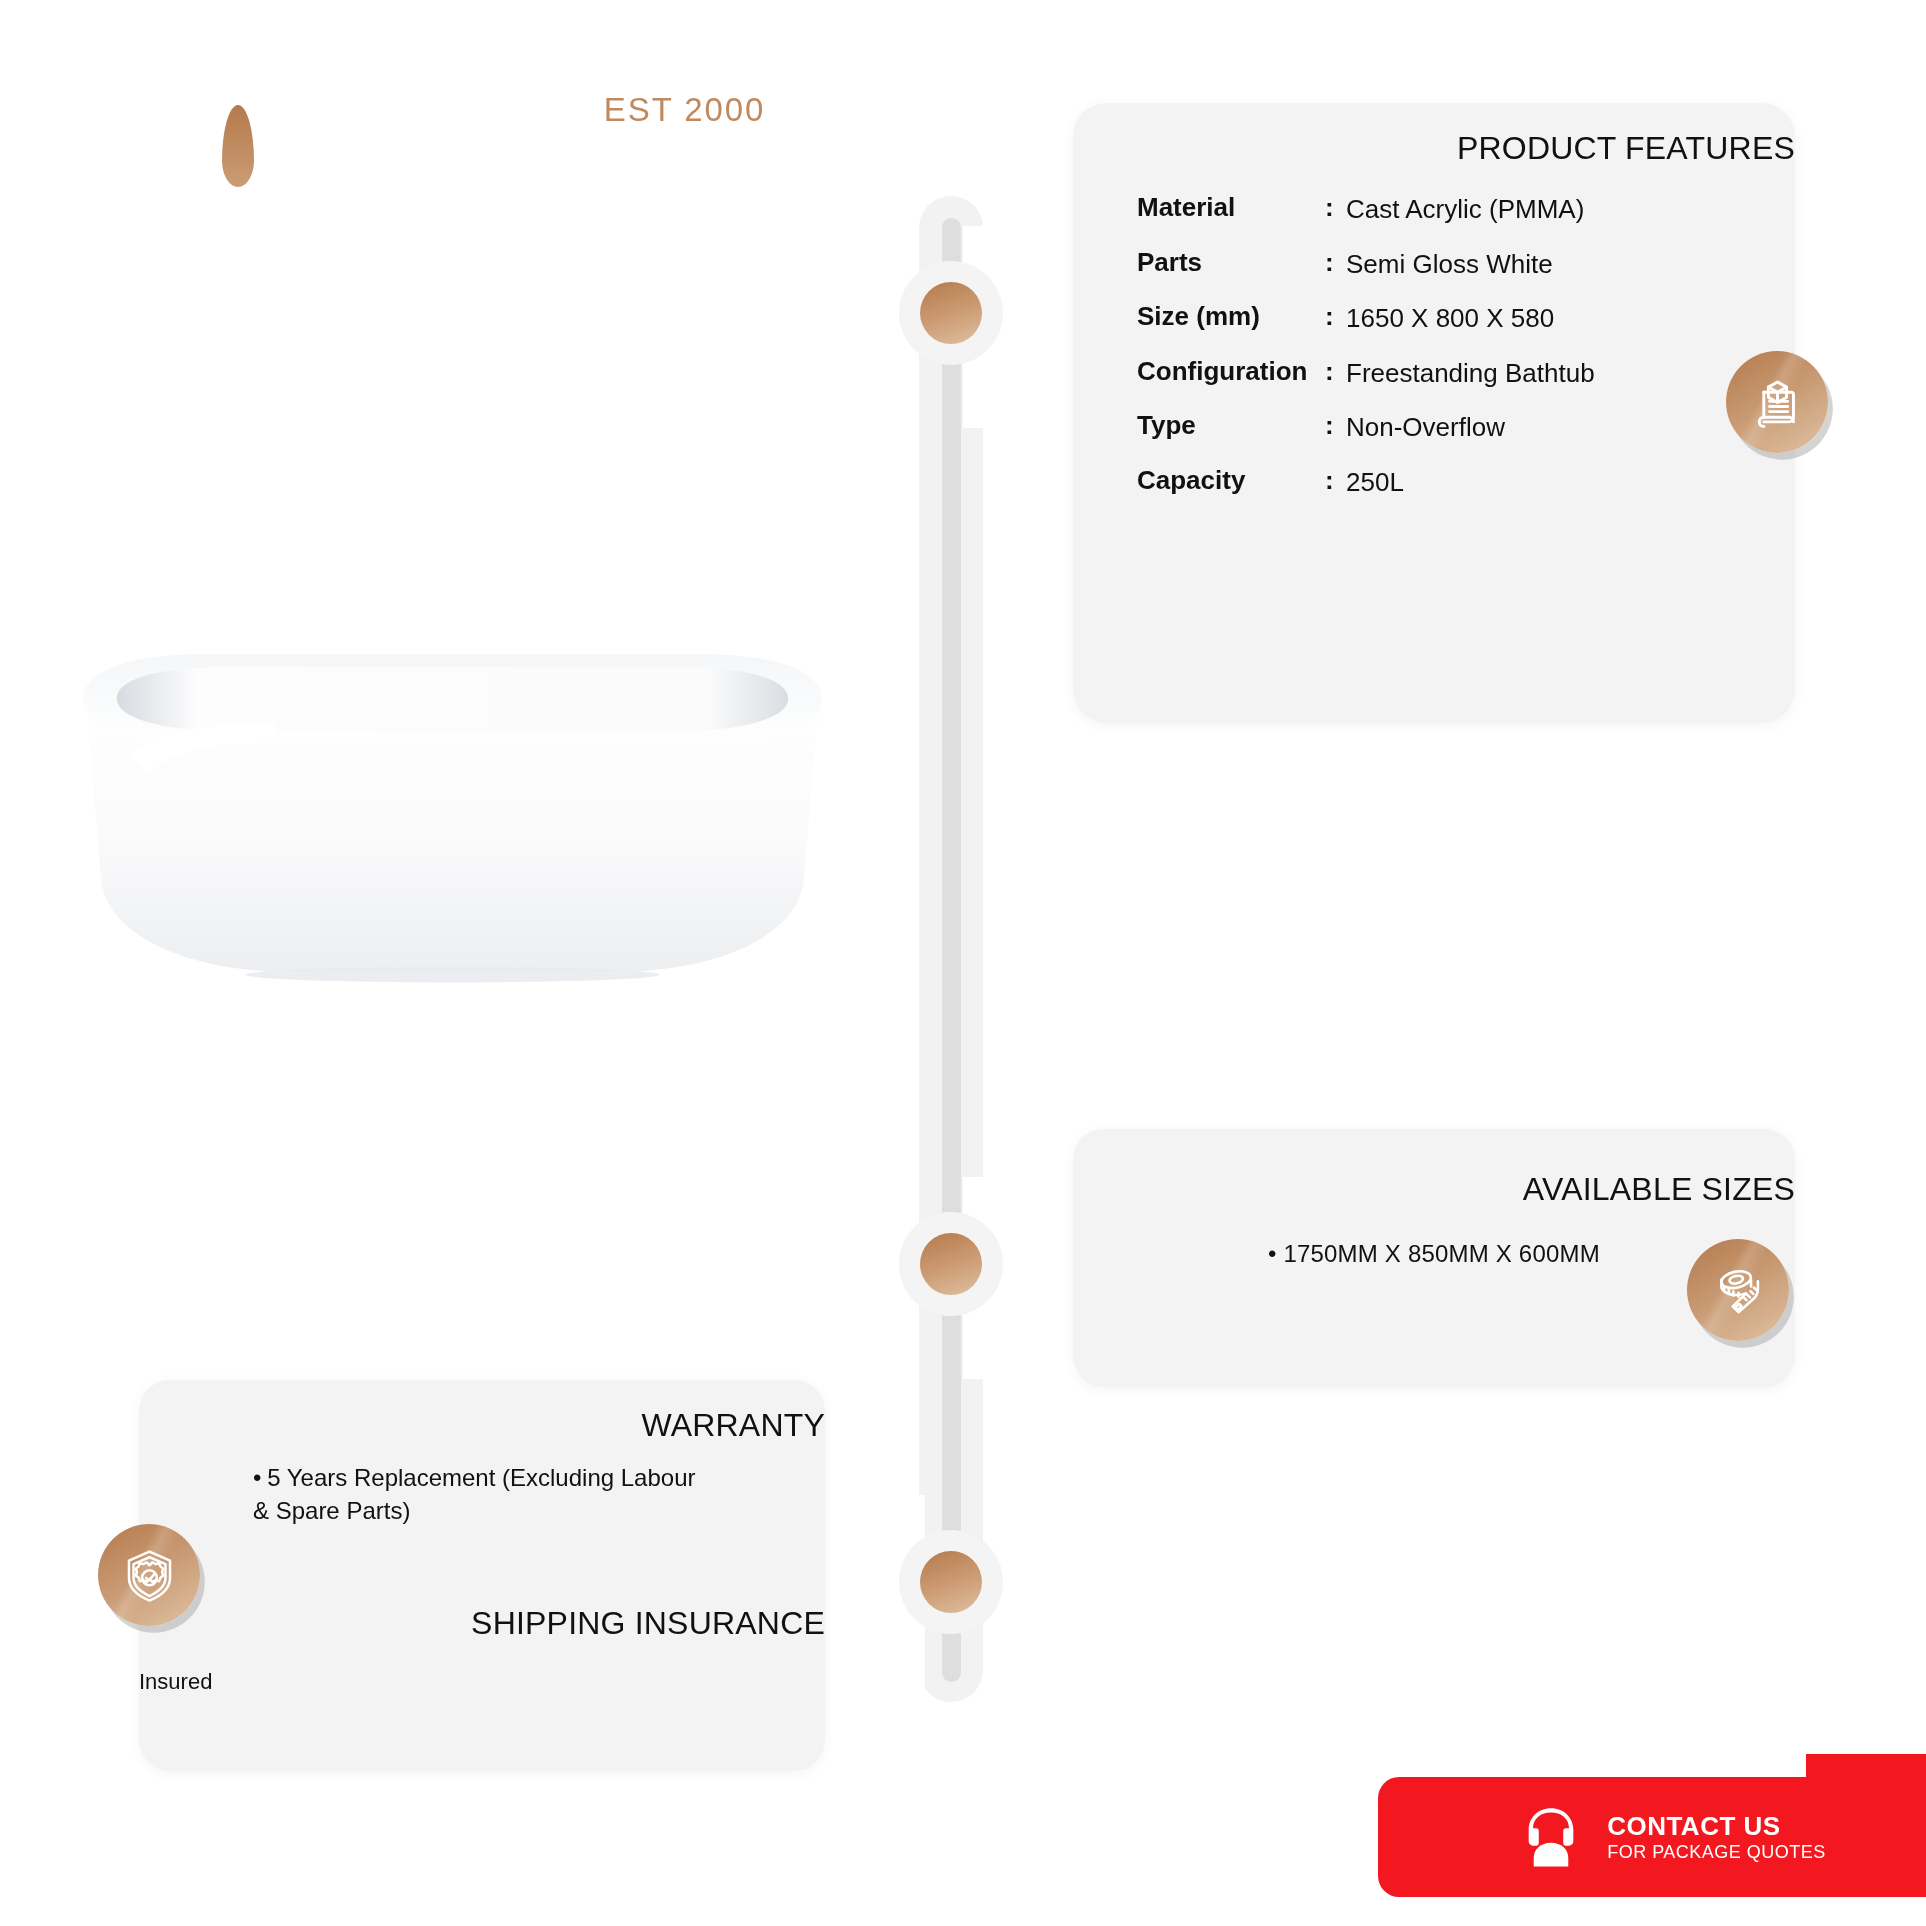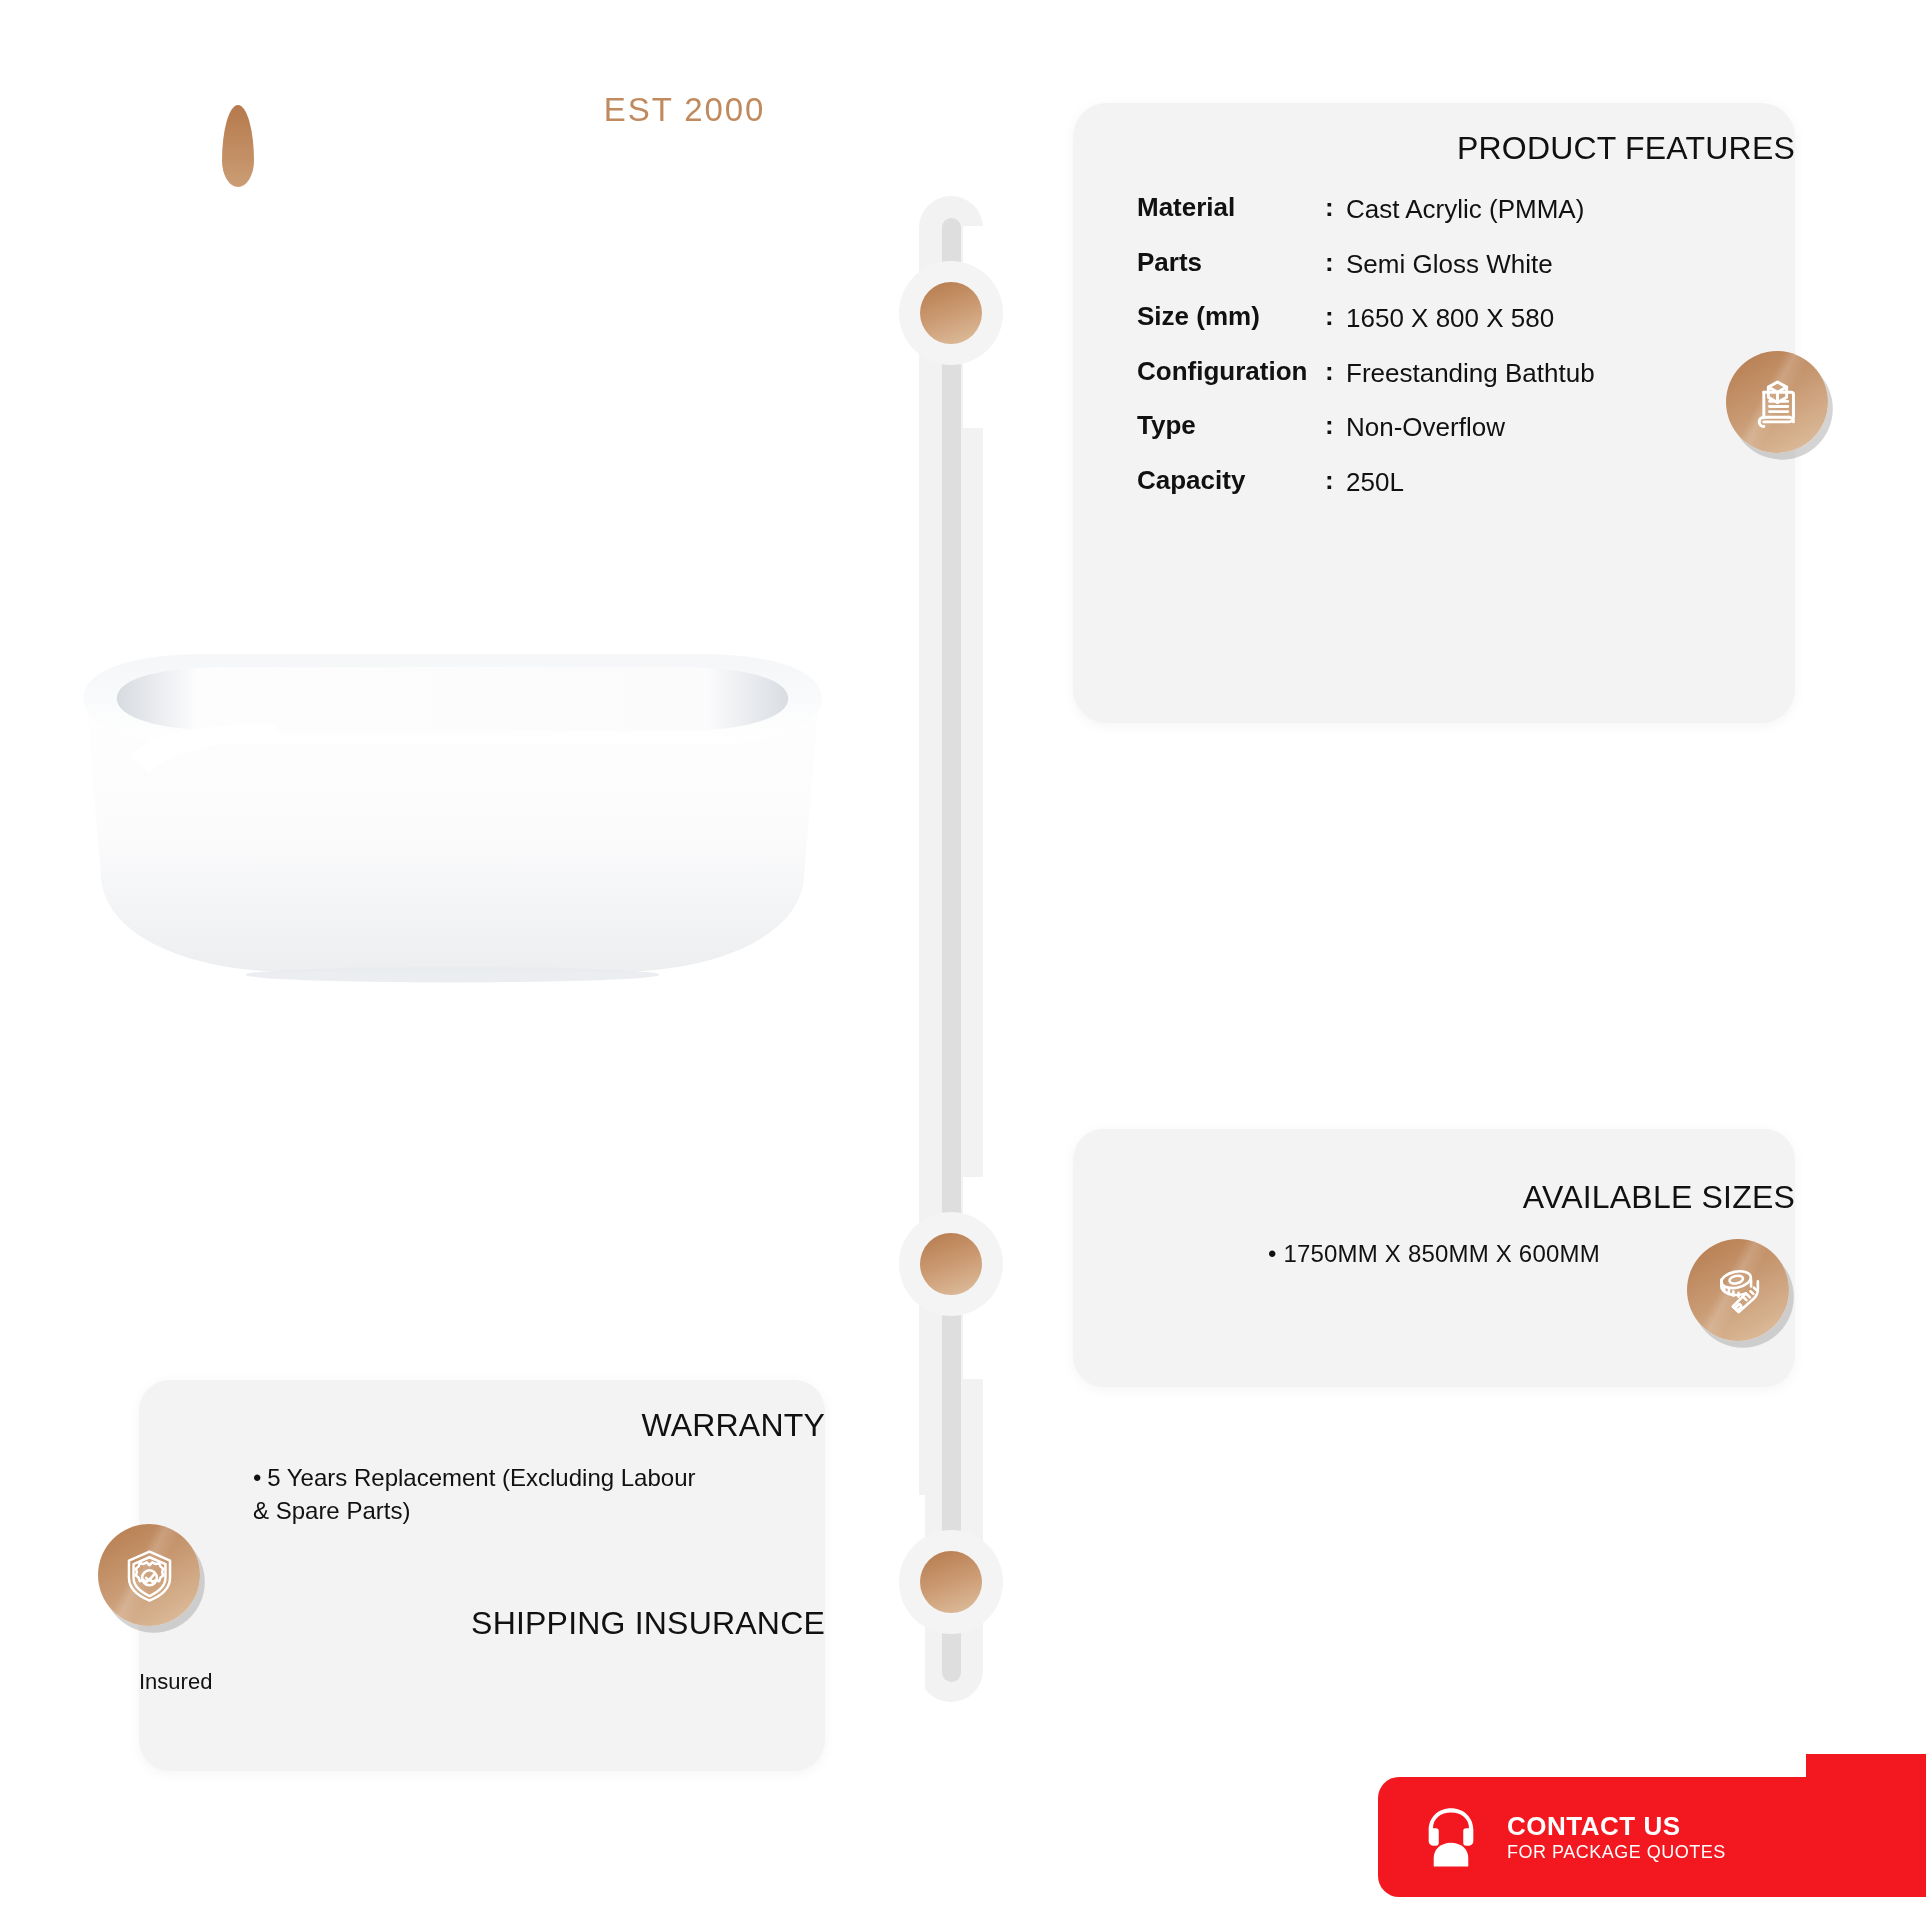--- a/index.html
+++ b/index.html
@@ -90,21 +90,21 @@
   }
   .feat-colon{
     width:21px;flex:0 0 21px;font-size:26px;font-weight:700;color:#111;
     line-height:1.12;text-align:left;
   }
   .feat-value{
     flex:1;font-size:26px;font-weight:400;color:#111;line-height:1.25;
   }
 
   
-  .sz-title{position:absolute;left:0;top:42px;width:100%;margin-top:8px;}
+  .sz-title{position:absolute;left:0;top:42px;width:100%;}
   .sz-list{
     position:absolute;left:0;top:111px;width:100%;text-align:center;
     font-size:24px;color:#111;letter-spacing:0.2px;
   }
   .sz-list .bullet{margin-right:6.7px;}
 
   
   .w-title{position:absolute;left:0;top:27px;width:100%;}
   .w-body{
     position:absolute;left:114px;top:81px;width:462px;
@@ -130,21 +130,21 @@
   }
   .badge svg{width:57px;height:57px;position:relative;}
   .badge-doc{left:1726px;top:351px;}
   .badge-tape{left:1687px;top:1239px;}
   .badge-shield{left:98px;top:1524px;}
 
   
   .contact{
     position:absolute;left:1378px;top:1777px;width:548px;height:120px;
     background:#f31820;border-radius:21px 0 0 21px;
-    display:flex;align-items:center;padding-left:37px;box-sizing:border-box;
+    display:flex;align-items:center;padding-left:37px;box-sizing:border-box;justify-content:center;
   }
   .contact-flag{
     position:absolute;right:0;top:-23px;width:120px;height:58px;background:#f31820;
     border-radius:0 0 0 24px;
   }
   .contact-icon{width:72px;height:72px;flex:0 0 72px;margin-right:20px;}
   .contact-text{color:#fff;line-height:1.18;}
   .contact-l1{font-size:26px;font-weight:700;letter-spacing:0.5px;}
   .contact-l2{font-size:18px;font-weight:400;letter-spacing:0.5px;}
 </style>

